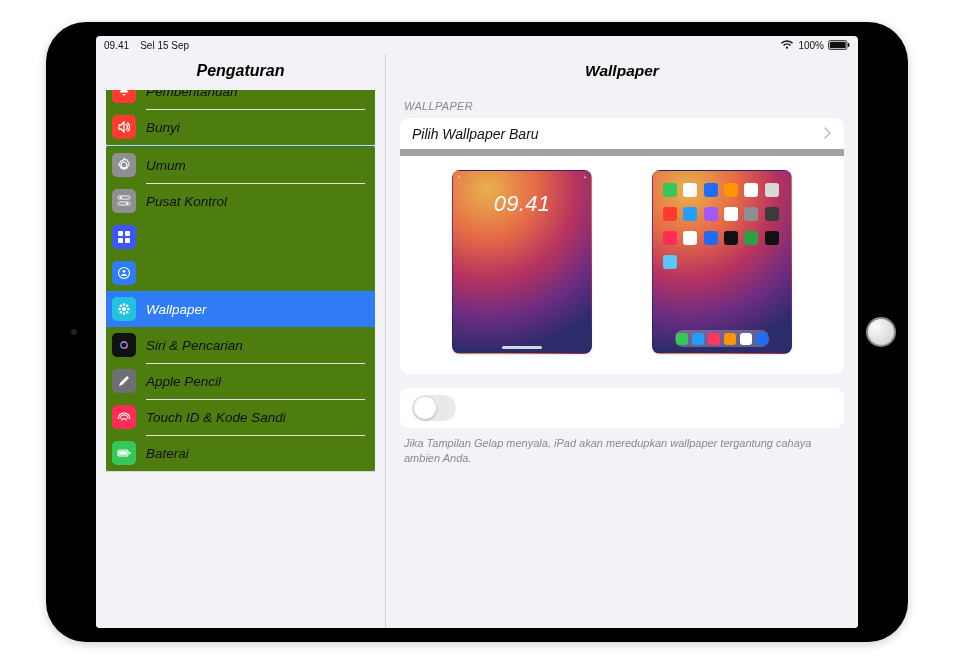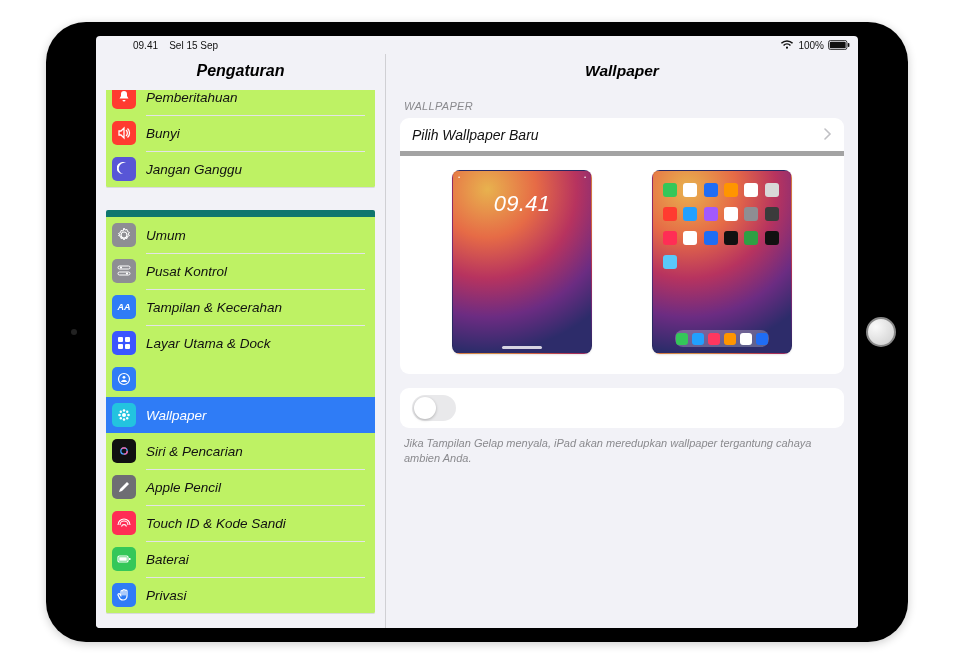--- a/index.html
+++ b/index.html
@@ -55,21 +55,21 @@
   }
   .status-bar {
     height: 18px;
     display: flex;
     align-items: center;
     font-size: 10px;
     padding: 0 8px;
     color: #111;
     font-weight: 500;
   }
-  .status-left { flex: 0 0 auto; margin-left: 29px; }
+  .status-left { flex: 0 0 auto; }
   .status-spacer { flex: 1; }
   .status-right { flex: 0 0 auto; display: flex; align-items: center; gap: 4px; }
   .status-right svg { display: block; }
 
   .content-row {
     flex: 1;
     display: flex;
     min-height: 0;
     font-style: italic;
   }
@@ -86,25 +86,24 @@
     text-align: center;
     font-weight: 600;
     padding: 8px 0 10px;
   }
   .sidebar-scroll {
     flex: 1;
     overflow: hidden;
     padding: 0 10px;
   }
   .group {
-    background: #bef264;
-    border-top: 7px solid #0f766e;
+    background: #4d7c0f;
+    border-top: 1px solid #0f766e;
     border-bottom: 1px solid #d9d9dd;
     border-radius: 2px;
-    margin-bottom: 22px;
   }
   .group.first { margin-top: -18px; }
   .row {
     display: flex;
     align-items: center;
     height: 36px;
     padding: 0 10px 0 6px;
     position: relative;
     cursor: pointer;
   }
@@ -167,21 +166,21 @@
   .card {
     background: #fff;
     border-radius: 9px;
     overflow: hidden;
   }
   .card-row {
     display: flex;
     align-items: center;
     height: 38px;
     padding: 0 12px;
-    border-bottom: 5px solid #a3a3a3;
+    border-bottom: 7px solid #a3a3a3;
   }
   .card-row .label { flex: 1; font-size: 14px; color: #111; }
   .chev { color: #c0c0c4; font-size: 16px; }
   .previews {
     display: flex;
     justify-content: center;
     gap: 60px;
     padding: 14px 10px 20px;
   }
   .preview {
@@ -328,30 +327,20 @@
               <div class="row">
                 <div class="icon-badge" style="background: rgb(255, 59, 48);">
                   <svg viewBox="0 0 14 14">
                     <path d="M2 5h2l3-3v10l-3-3H2zM9 4a4 4 0 010 6M10.5 2.5a6 6 0 010 9" fill="none" stroke="#fff" stroke-width="1.3"></path>
                   </svg>
                 </div>
                 <div class="row-label-wrap">
                   <span class="row-label">Bunyi</span>
                 </div>
               </div>
-              <div class="row">
-                <div class="icon-badge" style="background: rgb(88, 86, 214);">
-                  <svg viewBox="0 0 14 14">
-                    <path d="M9 1A6 6 0 106 12 5 5 0 019 1z"></path>
-                  </svg>
-                </div>
-                <div class="row-label-wrap">
-                  <span class="row-label">Jangan Ganggu</span>
-                </div>
-              </div>
             </div>
           <div class="group" id="group2">
               <div class="row">
                 <div class="icon-badge" style="background: rgb(142, 142, 147);">
                   <svg viewBox="0 0 14 14">
                     <path d="M7 4a3 3 0 100 6 3 3 0 000-6z" fill="none" stroke="#fff" stroke-width="1.2"></path>
                     <path d="M7 0l1 2 2-.5.5 2 2 1-1.3 1.5 1.3 1.5-2 1-.5 2-2-.5-1 2-1-2-2 .5-.5-2-2-1L2.8 7 1.5 5.5l2-1 .5-2L6 3z" fill="none" stroke="#fff" stroke-width="1"></path>
                   </svg>
                 </div>
                 <div class="row-label-wrap">
@@ -365,40 +354,27 @@
                     <circle cx="4" cy="3.5" r="1.1" fill="#fff"></circle>
                     <rect x="1" y="8" width="12" height="3" rx="1.5" fill="none" stroke="#fff"></rect>
                     <circle cx="10" cy="9.5" r="1.1" fill="#fff"></circle>
                   </svg>
                 </div>
                 <div class="row-label-wrap">
                   <span class="row-label">Pusat Kontrol</span>
                 </div>
               </div>
               <div class="row">
-                <div class="icon-badge" style="background: rgb(47, 124, 246);">
-                  <svg viewBox="0 0 14 14">
-                    <text x="7" y="10" font-size="9" font-weight="700" text-anchor="middle" fill="#fff">AA</text>
-                  </svg>
-                </div>
-                <div class="row-label-wrap">
-                  <span class="row-label">Tampilan &amp; Kecerahan</span>
-                </div>
-              </div>
-              <div class="row">
                 <div class="icon-badge" style="background: rgb(59, 86, 255);">
                   <svg viewBox="0 0 14 14">
                     <rect x="1" y="1" width="5" height="5" rx="1"></rect>
                     <rect x="8" y="1" width="5" height="5" rx="1"></rect>
                     <rect x="1" y="8" width="5" height="5" rx="1"></rect>
                     <rect x="8" y="8" width="5" height="5" rx="1"></rect>
                   </svg>
-                </div>
-                <div class="row-label-wrap">
-                  <span class="row-label">Layar Utama &amp; Dock</span>
                 </div>
               </div>
               <div class="row">
                 <div class="icon-badge" style="background: rgb(47, 124, 246);">
                   <svg viewBox="0 0 14 14">
                     <circle cx="7" cy="7" r="5.5" fill="none" stroke="#fff" stroke-width="1.2"></circle>
                     <circle cx="7" cy="5.3" r="1.4"></circle>
                     <path d="M3.8 10c.7-1.5 2-2.3 3.2-2.3s2.5.8 3.2 2.3z"></path>
                   </svg>
                 </div>
@@ -458,30 +434,20 @@
               <div class="row">
                 <div class="icon-badge" style="background: rgb(52, 199, 89);">
                   <svg viewBox="0 0 14 14">
                     <rect x="1" y="4" width="10" height="6" rx="1.3" fill="none" stroke="#fff" stroke-width="1.2"></rect>
                     <rect x="12" y="6" width="1.5" height="2" fill="#fff"></rect>
                     <rect x="2.2" y="5.2" width="7.6" height="3.6" fill="#fff"></rect>
                   </svg>
                 </div>
                 <div class="row-label-wrap">
                   <span class="row-label">Baterai</span>
-                </div>
-              </div>
-              <div class="row">
-                <div class="icon-badge" style="background: rgb(47, 124, 246);">
-                  <svg viewBox="0 0 14 14">
-                    <path d="M4 7V3.5a1 1 0 012 0V7M6 7V2.5a1 1 0 012 0V7M8 7V3a1 1 0 012 0v5c0 2-1.5 4-4 4s-3.5-1.5-4-3l-1-2a1 1 0 011.8-.8L4 8" fill="none" stroke="#fff" stroke-width="1.2" stroke-linecap="round"></path>
-                  </svg>
-                </div>
-                <div class="row-label-wrap">
-                  <span class="row-label">Privasi</span>
                 </div>
               </div>
             </div>
 
         </div>
       </div>
 
       <div class="detail">
         <div class="detail-title">Wallpaper</div>
         <div class="detail-body">

